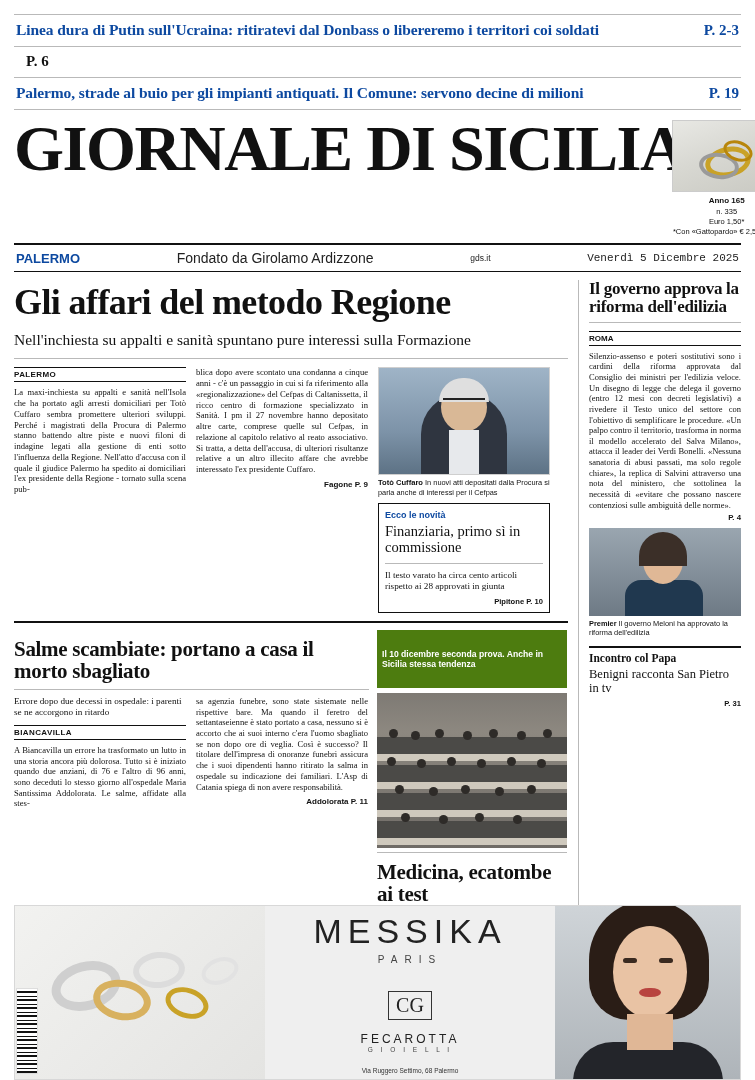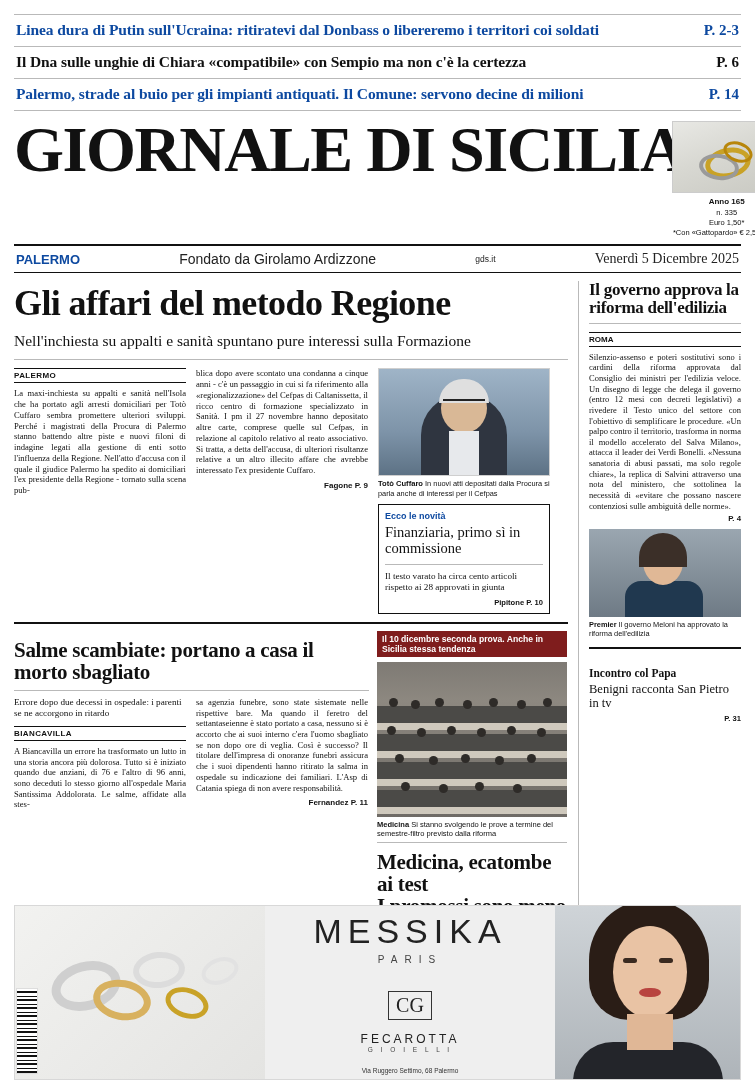--- a/index.html
+++ b/index.html
@@ -52,21 +52,21 @@
 
   
   .citybar {
     display:flex; align-items:center; justify-content:space-between;
     border-top:2px solid #111; border-bottom:1px solid #111;
     margin-top:6px; padding:5px 2px 5px 2px;
   }
   .city { font-family:"Liberation Sans", sans-serif; font-weight:bold; font-size:13px; color:#0d49a0; }
   .cb-mid { font-family:"Liberation Sans", sans-serif; font-size:14px; color:#222; }
   .cb-site { font-family:"Liberation Sans", sans-serif; font-size:8.5px; color:#222; }
-  .cb-date { font-family:Liberation Serif, serif; font-size:14px; color:#222;text-align:center; }
+  .cb-date { font-family:Liberation Mono, monospace; font-size:11px; color:#222;text-align:center; }
 
   
   .grid { display:flex; margin-top:8px; }
   .left { width:565px; padding-right:10px; border-right:1px solid #b9b9b9; }
   .right { width:162px; padding-left:10px; }
 
   .headline {
     font-weight:bold; font-size:36px; line-height:1.02; letter-spacing:-0.6px;
     margin:4px 0 10px 0;
   }
@@ -118,21 +118,21 @@
   .lec-desk { position:absolute; left:0; right:0; height:7px; background:#cfc9bd; }
   .head { position:absolute; width:9px; height:9px; border-radius:50%; background:#2e2b28; }
   .lec-cap { font-family:"Liberation Sans", sans-serif; font-size:7.5px; margin-top:3px; }
   .lec-cap b { color:#111; }
 
   .h3 { font-weight:bold; font-size:21px; line-height:1.06; margin:8px 0 5px; letter-spacing:-0.3px;}
   .deck { font-size:9.4px; line-height:1.25; }
 
   .topstrip {
     font-family:"Liberation Sans", sans-serif; font-weight:bold; font-size:8.6px;
-    background:#7f1d1d; color:#fff; padding:3px 5px; margin-bottom:5px;
+    background:#4d7c0f; color:#fff; padding:19px 5px; margin-bottom:5px;
   }
 
   
   .intv-k { font-weight:bold; font-size:13px; color:#0d49a0; font-family:"Liberation Serif",serif; }
   .intv-h { font-weight:bold; font-size:12.5px; line-height:1.1; margin-top:3px; }
   .intv-q { font-size:8.6px; line-height:1.25; margin-top:5px; }
   .intv-photo { width:108px;height:74px;background:linear-gradient(180deg,#b9c4cc,#7d8a94); position:relative; overflow:hidden; }
   .ip-head { position:absolute;left:36px;top:12px;width:36px;height:40px;border-radius:50%;background:#d8b08c;}
   .ip-hair { position:absolute;left:34px;top:8px;width:40px;height:20px;border-radius:20px 20px 0 0;background:#6b6b6b;}
   .ip-body { position:absolute;left:22px;top:48px;width:64px;height:28px;background:#2b3a4a;border-radius:14px 14px 0 0;}
@@ -142,21 +142,21 @@
   .r-sub { font-size:9.4px; line-height:1.25; margin-top:6px; }
   .r-kicker { font-family:"Liberation Sans", sans-serif; font-weight:bold; font-size:8px;
     border-top:1px solid #111; border-bottom:1px solid #111; padding:2px 0; margin:8px 0 5px; display:block;}
   .r-body { font-size:8.5px; line-height:1.25; text-align:justify; }
   .r-byline { font-family:"Liberation Sans", sans-serif; font-size:7.8px; font-weight:bold; text-align:right; margin-top:3px;}
   .r-photo { width:100%; height:88px; margin-top:6px; background:linear-gradient(180deg,#9aa6b0,#6e7a85); position:relative; overflow:hidden;}
   .rp-head { position:absolute;left:54px;top:10px;width:40px;height:46px;border-radius:50%;background:#e0b896;}
   .rp-hair { position:absolute;left:50px;top:4px;width:48px;height:34px;border-radius:24px 24px 0 0;background:#3b2f28;}
   .rp-body { position:absolute;left:36px;top:52px;width:78px;height:40px;background:#20384f;border-radius:16px 16px 0 0;}
   .r-cap { font-family:"Liberation Sans", sans-serif; font-size:7.4px; line-height:1.25; margin-top:3px;}
-  .r-box { border-top:2px solid #111; margin-top:8px; padding-top:18px; }
+  .r-box { border-top:2px solid #111; margin-top:8px; padding-top:4px; }
   .r-box-k { font-weight:bold; font-size:11.5px; color:#111; font-family:"Liberation Serif",serif;}
   .r-box-h { font-size:12.5px; line-height:1.12; margin-top:3px;}
   .r-box-p { font-family:"Liberation Sans", sans-serif; font-size:7.6px; font-weight:bold; text-align:right; margin-top:4px;}
 
   
   .ad {
     position:absolute; left:14px; right:14px; bottom:14px; height:175px;
     border:1px solid #d8d8d8; background:#fdba74; display:flex; overflow:hidden;
   }
   .ad-left { width:250px; position:relative; background:linear-gradient(135deg,#f2f2f0,#e4e4e2); }
@@ -186,26 +186,25 @@
 <body>
 
 <div class="page">
 
   <div class="teasers">
     <div class="teaser blue">
       <div class="t-text">Linea dura di Putin sull'Ucraina: ritiratevi dal Donbass o libereremo i territori coi soldati</div>
       <div class="t-page">P. 2-3</div>
     </div>
     <div class="teaser black">
-      <div class="t-text">Il Dna sulle unghie di Chiara «compatibile» con Sempio ma non c'è la certezza</div>
       <div class="t-page">P.  6</div>
     </div>
     <div class="teaser blue">
       <div class="t-text">Palermo, strade al buio per gli impianti antiquati. Il Comune: servono decine di milioni</div>
-      <div class="t-page">P. 14</div>
+      <div class="t-page">P. 19</div>
     </div>
   </div>
 
   <div class="masthead">
     <div class="logo">GIORNALE DI SICILIA</div>
     <div class="logo-right">
       <div class="logo-img">
         <span class="ring r1"></span>
           <span class="ring r2"></span>
           <span class="ring r3"></span>
@@ -280,21 +279,21 @@
           <div class="rule"></div>
           <div style="display:flex; gap:10px; margin-top:6px;">
             <div class="col">
               <div class="standfirst">Errore dopo due decessi in ospedale: i parenti se ne accorgono in ritardo</div>
               <span class="kicker">BIANCAVILLA</span>
               <p class="body">A Biancavilla un errore ha trasformato un lutto in una storia ancora più dolorosa. Tutto si è iniziato quando due anziani, di 76 e l'altro di 96 anni, sono deceduti lo stesso giorno all'ospedale Maria Santissima Addolorata. Le salme, affidate alla stes-</p>
             </div>
             <div class="col">
               <p class="body">sa agenzia funebre, sono state sistemate nelle rispettive bare. Ma quando il feretro del settantaseienne è stato portato a casa, nessuno si è accorto che ai suoi interno c'era l'uomo sbagliato se non dopo ore di veglia. Così è successo? Il titolare dell'impresa di onoranze funebri assicura che i suoi dipendenti hanno ritirato la salma in ospedale su indicazione dei familiari. L'Asp di Catania spiega di non avere responsabilità.</p>
               <div class="byline">
-                <span>Fernandez</span>
+                <span>Addolorata</span>
                 <span>P. 11</span>
               </div>
             </div>
           </div>
         </div>
 
         <div style="width:190px">
           <div class="topstrip">Il 10 dicembre seconda prova. Anche in Sicilia stessa tendenza</div>
           <div class="lecture">
             <div class="lec-wall"></div>
@@ -322,24 +321,20 @@
             <div class="head" style="left:18px;top:92px"></div>
               <div class="head" style="left:52px;top:94px"></div>
             <div class="head" style="left:84px;top:92px"></div>
               <div class="head" style="left:118px;top:94px"></div>
             <div class="head" style="left:150px;top:92px"></div>
             <div class="head" style="left:24px;top:120px"></div>
               <div class="head" style="left:62px;top:122px"></div>
             <div class="head" style="left:98px;top:120px"></div>
               <div class="head" style="left:136px;top:122px"></div>
           </div>
-          <div class="lec-cap">
-            <b>Medicina</b>
-            <span>Si stanno svolgendo le prove a termine del semestre-filtro previsto dalla riforma</span>
-          </div>
           <div class="rule" style="margin-top:4px"></div>
           <div class="h3" style="white-space:pre-line">Medicina, ecatombe ai test
 I promossi sono meno del 15%</div>
           <div class="deck">Si potrebbe avere un numero di ammessi inferiore ai posti nelle facoltà</div>
           <div class="byline">P. 10</div>
         </div>
       </div>
 
       <div class="rule" style="margin-top:4px"></div>
 

